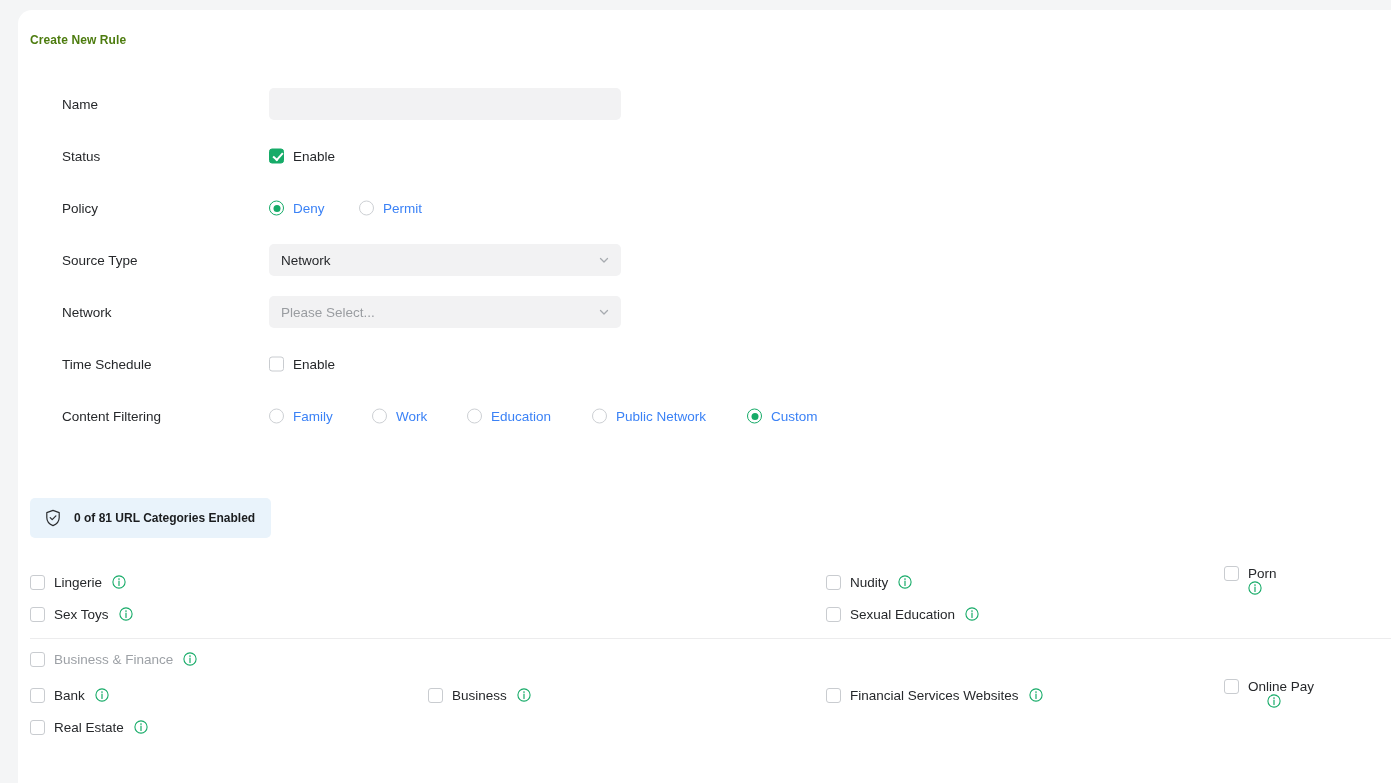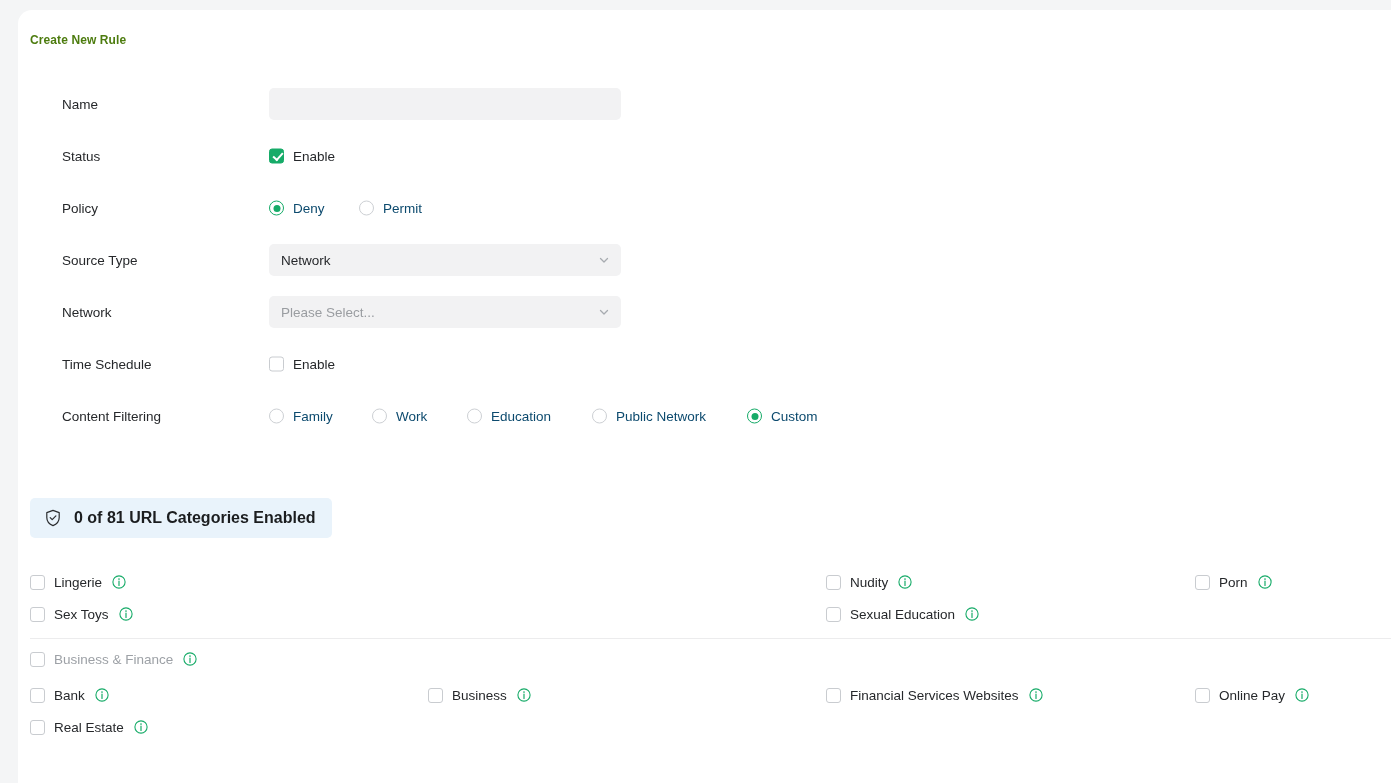--- a/index.html
+++ b/index.html
@@ -149,38 +149,38 @@
     position: absolute;
     left: 50%; top: 50%;
     transform: translate(-50%, -50%);
     width: 7px; height: 7px;
     border-radius: 50%;
     background: #16ab68;
   }
   .rd-label {
     margin-left: 9px;
     font-size: 13.5px;
-    color: #0c4a6e;
+    color: #3b82f6;
     white-space: nowrap;
   }
 
   
   .banner {
     position: absolute;
     left: 12px; top: 488px;
     height: 40px;
     background: #e9f3fb;
     border-radius: 5px;
     display: inline-flex;
     align-items: center;
     padding: 0 16px 0 14px;
   }
   .banner-icon { width: 18px; height: 18px; margin-right: 12px; flex: 0 0 auto; }
   .banner-text {
-    font-size: 16px;
+    font-size: 12px;
     font-weight: bold;
     color: #1b1d1f;
     white-space: nowrap;
   }
 
   
   .groups {
     position: absolute;
     left: 12px; top: 556px;
     width: 1362px;
@@ -199,21 +199,21 @@
   .cell {
     position: absolute;
     top: 0;
     display: flex;
     align-items: center;
     height: 32px;
   }
   .c0 { left: 0px; }
   .c1 { left: 398px; }
   .c2 { left: 796px; }
-  .c3 { left: 1165px; }
+  .c3 { left: 1194px; flex-direction: column; }
   .divider {
     height: 1px;
     background: #ececed;
     margin: 8px 0 0 0;
     width: 1362px;
   }
   .info {
     width: 14px; height: 14px;
     margin-left: 10px;
     flex: 0 0 auto;

